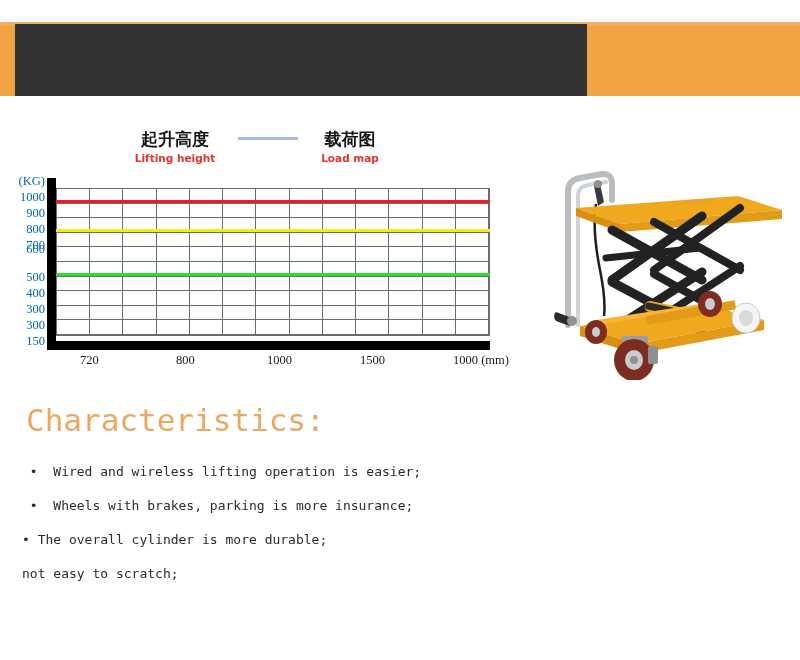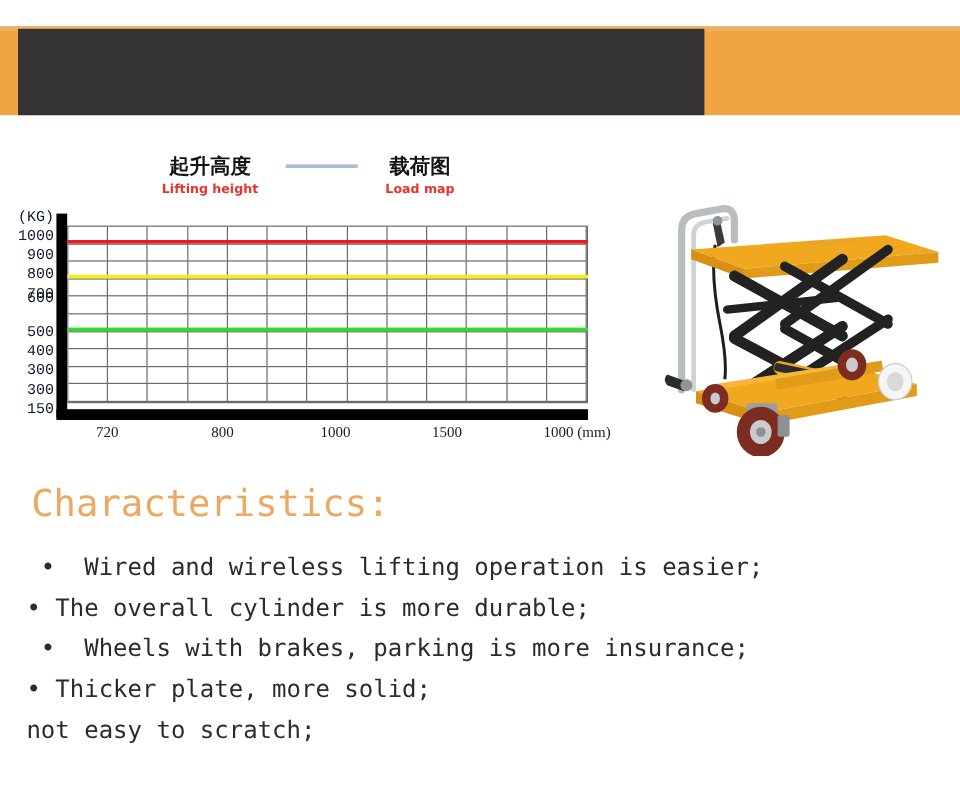--- a/index.html
+++ b/index.html
@@ -149,23 +149,23 @@
   .series-line {
     position: absolute;
     left: 9px;
     width: 434px;
     height: 3px;
   }
 
   .ytick {
     position: absolute;
     right: 0;
-    font-family: Liberation Mono, monospace;
+    font-family: Liberation Serif, serif;
     font-size: 12.5px;
-    color: #0f172a;
+    color: #0369a1;
     text-align: right;
     white-space: nowrap;
     line-height: 13px;
   }
   .ylabels {
     position: absolute;
     left: 0;
     top: 70px;
     width: 45px;
     height: 180px;
@@ -208,21 +208,21 @@
     white-space: nowrap;
   }
   .bullets {
     position: absolute;
     left: 22px;
     top: 455px;
     width: 760px;
   }
   .bullet-line {
     font-family: "DejaVu Sans Mono", monospace;
-    font-size: 20px;
+    font-size: 13px;
     color: #2b2b2b;
     line-height: 34px;
     white-space: pre;
   }
 </style>
 </head>
 <body>
 
 <div class="header-wrap">
   <div class="header-orange-bg" style="background: rgb(240, 164, 68);"></div>
@@ -476,17 +476,16 @@
       <ellipse cx="84" cy="220" rx="4" ry="4" fill="#8e9194"></ellipse>
       <rect x="98" y="206" width="10" height="18" rx="2" fill="#8e9194"></rect>
     </g>
   </svg>
 </div>
 
 <div class="char-title" style="color: rgb(237, 168, 95);">Characteristics:</div>
 
 <div class="bullets" id="bullet-list">
     <div class="bullet-line"> •  Wired and wireless lifting operation is easier;</div>
+    <div class="bullet-line"> •  Wheels with brakes, parking is more insurance;</div>
     <div class="bullet-line">• The overall cylinder is more durable;</div>
-    <div class="bullet-line"> •  Wheels with brakes, parking is more insurance;</div>
-    <div class="bullet-line">• Thicker plate, more solid;</div>
     <div class="bullet-line">not easy to scratch;</div>
   </div>
 
 </body></html>

